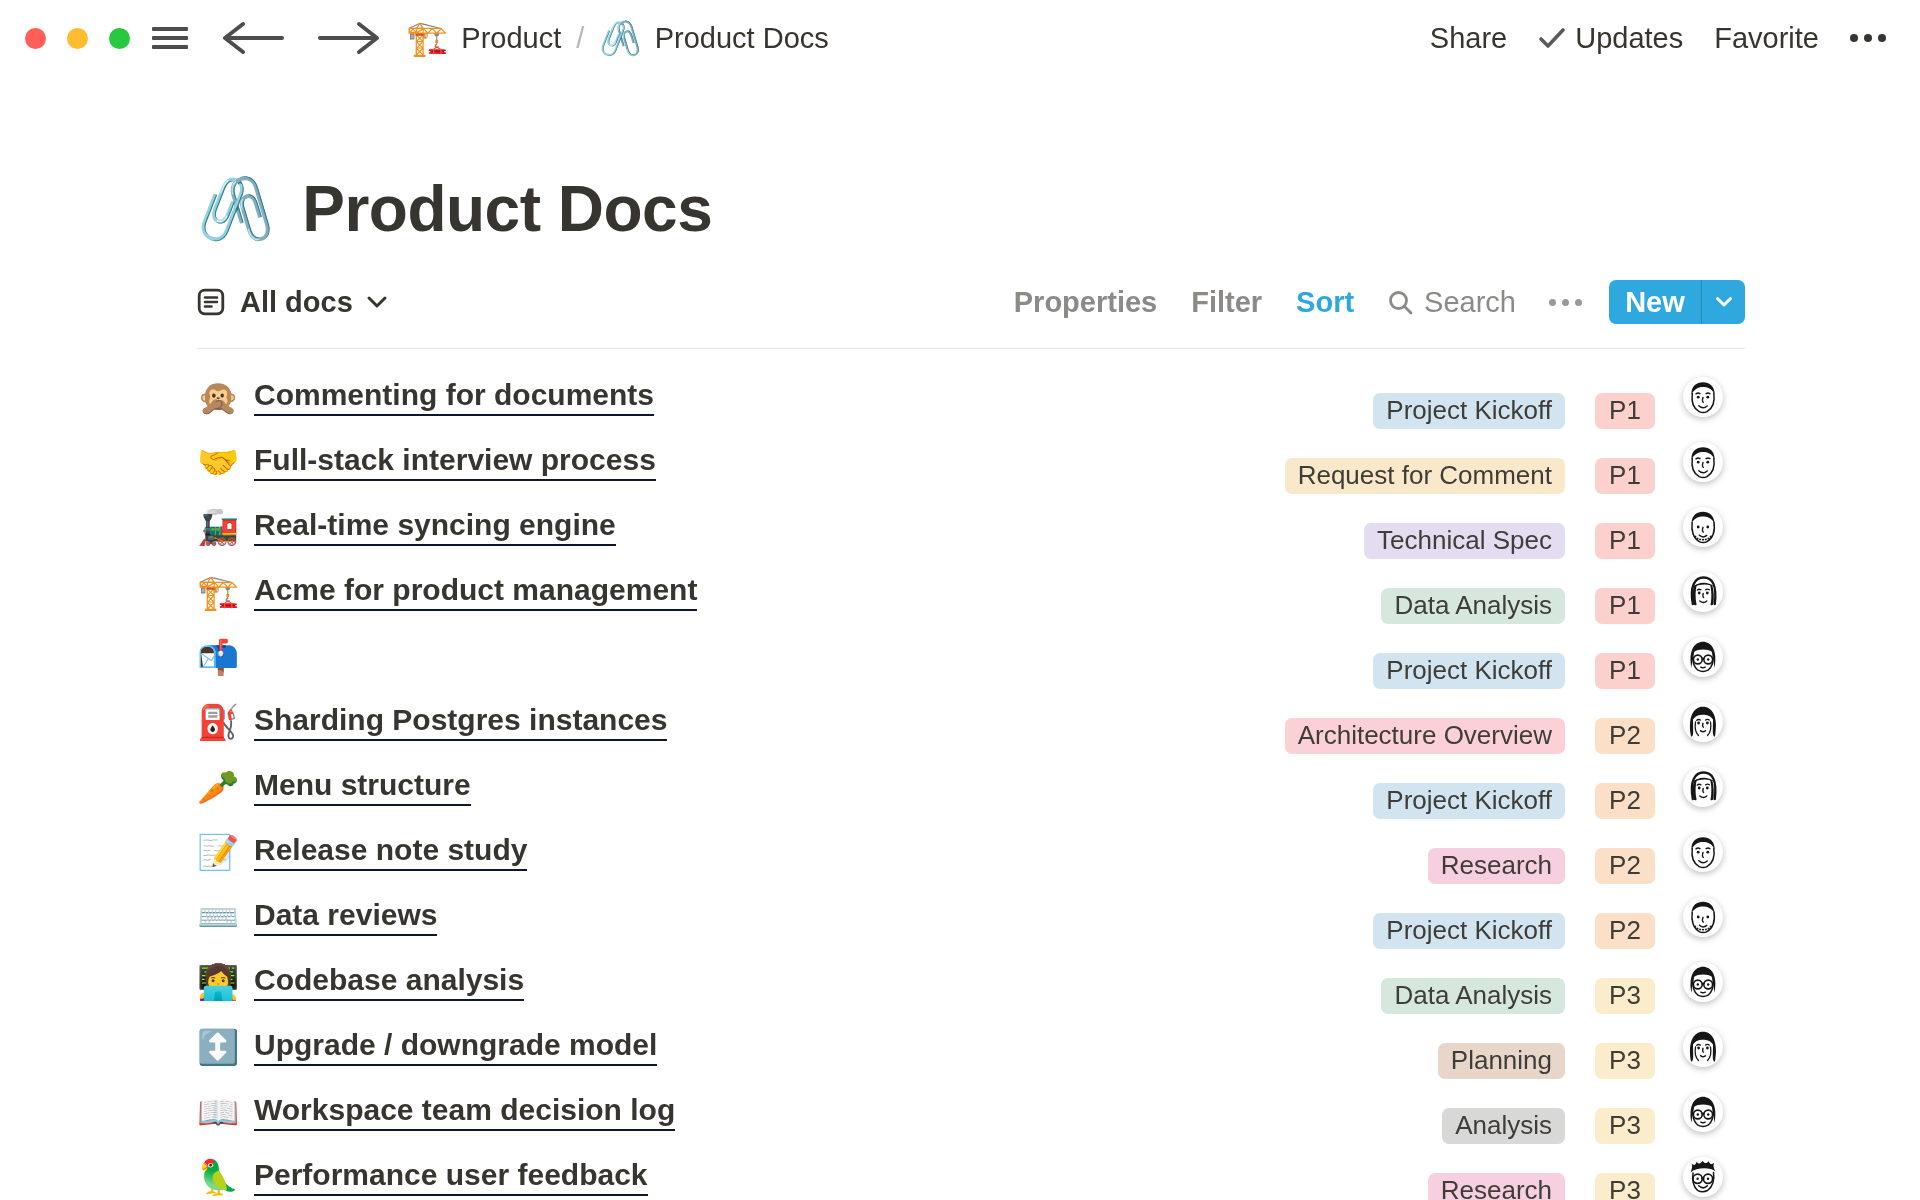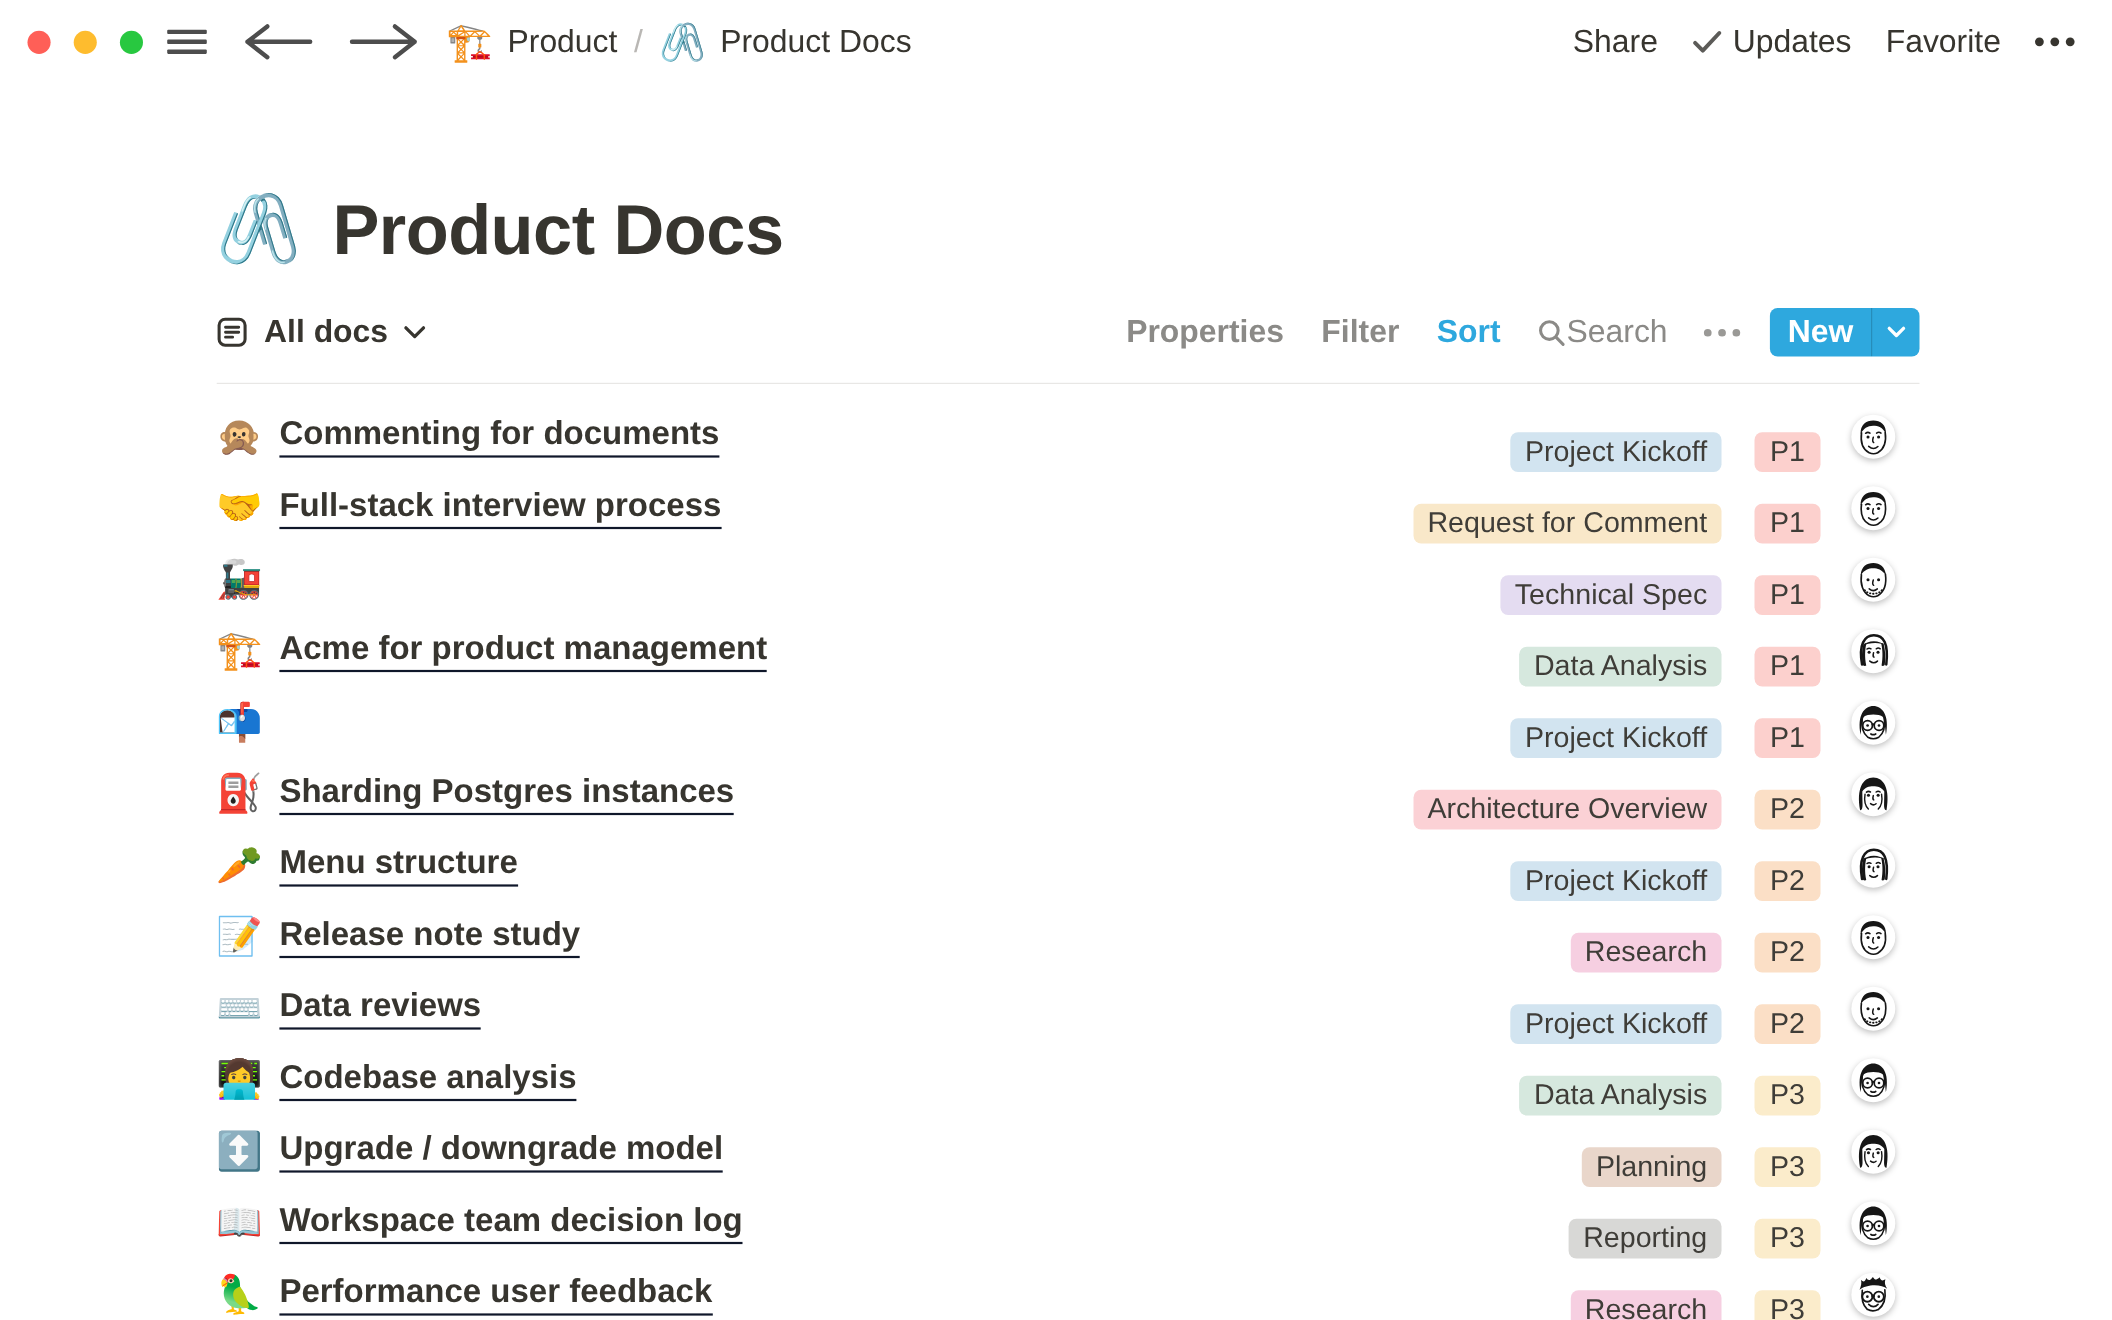--- a/index.html
+++ b/index.html
@@ -34,21 +34,21 @@
   .page-title .text { font-size:64px; line-height:78px; font-weight:700; letter-spacing:-0.5px; }
 
   .toolbar { margin-top:32px; height:44px; display:flex; align-items:center; }
   .view-switch { display:flex; align-items:center; cursor:pointer; }
   .view-label { margin-left:15px; font-size:29px; font-weight:700; }
   .view-chevron { margin-left:13px; display:flex; }
   .toolbar-right { margin-left:auto; display:flex; align-items:center; }
   .tb-item { font-size:29px; color:#8b8a87; cursor:pointer;font-weight:bold; }
   .tb-item + .tb-item { margin-left:34px; }
   .tb-item.active { color:#2ea8de; }
-  .search-group { margin-left:33px; display:flex; align-items:center; color:#8b8a87; font-size:29px; cursor:pointer; }
+  .search-group { margin-left:33px; display:flex; align-items:center; gap:10px; color:#8b8a87; font-size:29px; cursor:pointer; }
   .tb-dots { margin-left:33px; display:flex; gap:6px; cursor:pointer; }
   .tb-dots i { width:7px; height:7px; border-radius:50%; background:#9a9996; }
   .new-btn { margin-left:27px; width:136px; height:44px; border-radius:7px; display:flex; overflow:hidden; cursor:pointer; }
   .new-btn .label { flex:1; display:flex; align-items:center; justify-content:center;
                     color:#fff; font-size:29px; font-weight:700;text-align:right; }
   .new-btn .sep { width:1px; background:rgba(0,0,0,0.18); }
   .new-btn .caret { width:43px; display:flex; align-items:center; justify-content:center; }
 
   .divider { margin-top:24px; height:1px; background:#e6e5e3; }
 
@@ -201,20 +201,21 @@
     <path d="M9.3 16.5 C8.2 24.5 10.5 31.5 16.2 34.6 M30.8 16 C32 24 30 31 24 34.6 M16.2 34.6 C18.8 35.8 21.6 35.8 24 34.6" fill="none" stroke="#161616" stroke-linecap="round" stroke-width="1.5"></path>
     <circle cx="15.2" cy="20.2" r="1.4" fill="#161616"></circle>
             <circle cx="24.8" cy="20.2" r="1.4" fill="#161616"></circle>
     <path d="M13 16.9 C14.2 15.9 15.8 15.9 17 16.7 M23 16.7 C24.2 15.8 25.8 15.8 27 16.7 M20 20.5 C19.2 23 18.8 24.5 20.3 25.3 M15.8 28.8 C18.5 31.2 21.8 31.2 24.2 28.9" fill="none" stroke="#161616" stroke-linecap="round" stroke-width="1.4"></path>
           </svg>
         </span>
   </div>
 
   <div class="row">
     <span class="row-icon">🚂</span>
+    <span class="row-title">Real-time syncing engine</span>
     <span class="badge tag" style="background-color: rgb(228, 220, 241);">Technical Spec</span>
     <span class="badge pri" style="background-color: rgb(252, 208, 205);">P1</span>
     <span class="avatar">
           <svg viewBox="0 0 40 40">
             <circle cx="20" cy="20" r="19" fill="#fff"></circle>
     <path d="M8.5 16 C9 8 14 4.8 20 4.8 C26 4.8 31 8.5 31.5 16 C27.5 10.5 24 9.6 20 9.6 C15.5 9.6 12 11 8.5 16 Z" fill="#161616"></path>
     <path d="M9.2 15.5 C8 24 10.5 31.5 16.2 34.6 M31 15 C32.2 23.5 30 31 24 34.6 M16.2 34.6 C18.8 35.8 21.6 35.8 24 34.6" fill="none" stroke="#161616" stroke-linecap="round" stroke-width="1.5"></path>
     <circle cx="15.2" cy="20" r="1.4" fill="#161616"></circle>
             <circle cx="24.8" cy="20" r="1.4" fill="#161616"></circle>
     <path d="M20 20.3 C19.2 22.8 18.8 24.3 20.3 25.1 M16.3 28.3 C18.7 30.3 21.5 30.3 23.7 28.4" fill="none" stroke="#161616" stroke-linecap="round" stroke-width="1.4"></path>
@@ -365,21 +366,21 @@
             <circle cx="24.4" cy="21" r="1.4" fill="#161616"></circle>
     <path d="M13.8 18.2 C14.9 17.3 16.3 17.3 17.4 18 M22.6 18 C23.7 17.2 25.1 17.2 26.2 18 M20 21.3 C19.4 23.4 19.2 24.6 20.4 25.2 M17.5 28.6 C19 29.9 21 29.9 22.5 28.7" fill="none" stroke="#161616" stroke-linecap="round" stroke-width="1.4"></path>
     <path d="M12.5 20 C11.5 26 12.5 30.5 15.5 33.5 M27.5 20 C28.5 26 27.5 30.5 24.5 33.5" fill="none" stroke="#161616" stroke-linecap="round" stroke-width="1.3"></path>
           </svg>
         </span>
   </div>
 
   <div class="row">
     <span class="row-icon">📖</span>
     <span class="row-title">Workspace team decision log</span>
-    <span class="badge tag" style="background-color: rgb(216, 216, 214);">Reporting</span>
+    <span class="badge tag" style="background-color: rgb(216, 216, 214);">Analysis</span>
     <span class="badge pri" style="background-color: rgb(251, 236, 203);">P3</span>
     <span class="avatar">
           <svg viewBox="0 0 40 40">
             <circle cx="20" cy="20" r="19" fill="#fff"></circle>
     <path d="M8.5 31 C5 13 12 4.8 20 4.8 C28 4.8 35 13 31.5 31 C30.8 25 30.5 18 28.5 14.5 C25.5 11.8 14.5 11.8 11.5 14.5 C9.5 18 9.2 25 8.5 31 Z" fill="#161616"></path>
     <path d="M10 16 C9 23 10.5 29.5 15 33.2 M30 16 C31 23 29.5 29.5 25 33.2 M15 33.2 C18 34.8 22 34.8 25 33.2" fill="none" stroke="#161616" stroke-linecap="round" stroke-width="1.4"></path>
     <circle cx="14.8" cy="22.5" r="4.4" fill="none" stroke="#161616" stroke-linecap="round" stroke-width="1.6"></circle>
             <circle cx="25.2" cy="22.5" r="4.4" fill="none" stroke="#161616" stroke-linecap="round" stroke-width="1.6"></circle>
     <path d="M19.2 21.8 C19.7 21.3 20.3 21.3 20.8 21.8" fill="none" stroke="#161616" stroke-linecap="round" stroke-width="1.6"></path>
     <circle cx="14.8" cy="22.5" r="1.2" fill="#161616"></circle>

